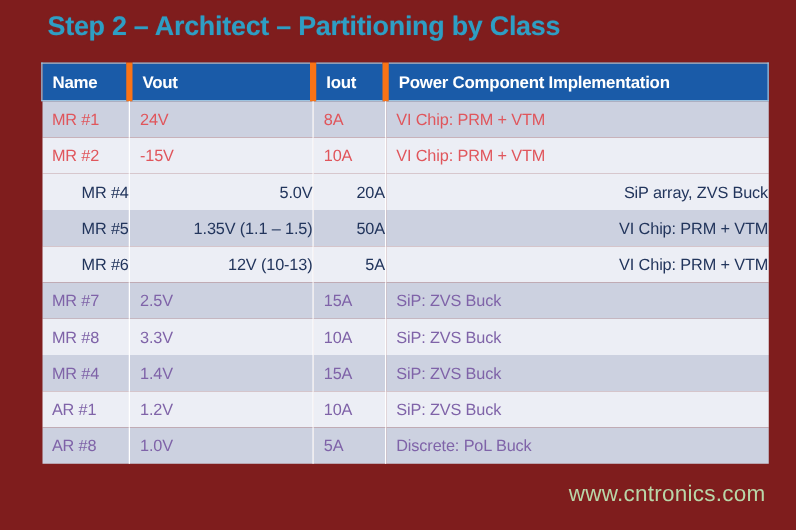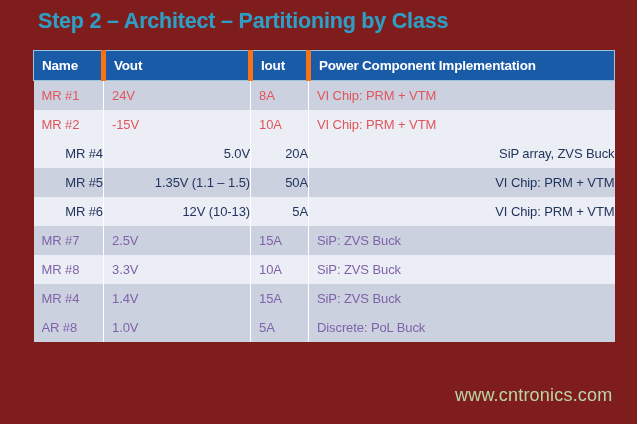--- a/index.html
+++ b/index.html
@@ -171,20 +171,26 @@
             <td class="grp-purple">3.3V</td>
             <td class="grp-purple">10A</td>
             <td class="grp-purple">SiP: ZVS Buck</td>
           </tr>
           <tr class="data-row stripe-dark">
             <td class="grp-purple">MR #4</td>
             <td class="grp-purple">1.4V</td>
             <td class="grp-purple">15A</td>
             <td class="grp-purple">SiP: ZVS Buck</td>
           </tr>
+          <tr class="data-row stripe-light">
+            <td class="grp-purple">AR #1</td>
+            <td class="grp-purple">1.2V</td>
+            <td class="grp-purple">10A</td>
+            <td class="grp-purple">SiP: ZVS Buck</td>
+          </tr>
           <tr class="data-row stripe-dark">
             <td class="grp-purple">AR #8</td>
             <td class="grp-purple">1.0V</td>
             <td class="grp-purple">5A</td>
             <td class="grp-purple">Discrete: PoL Buck</td>
           </tr>
         </tbody>
     </table>
   </div>
 

